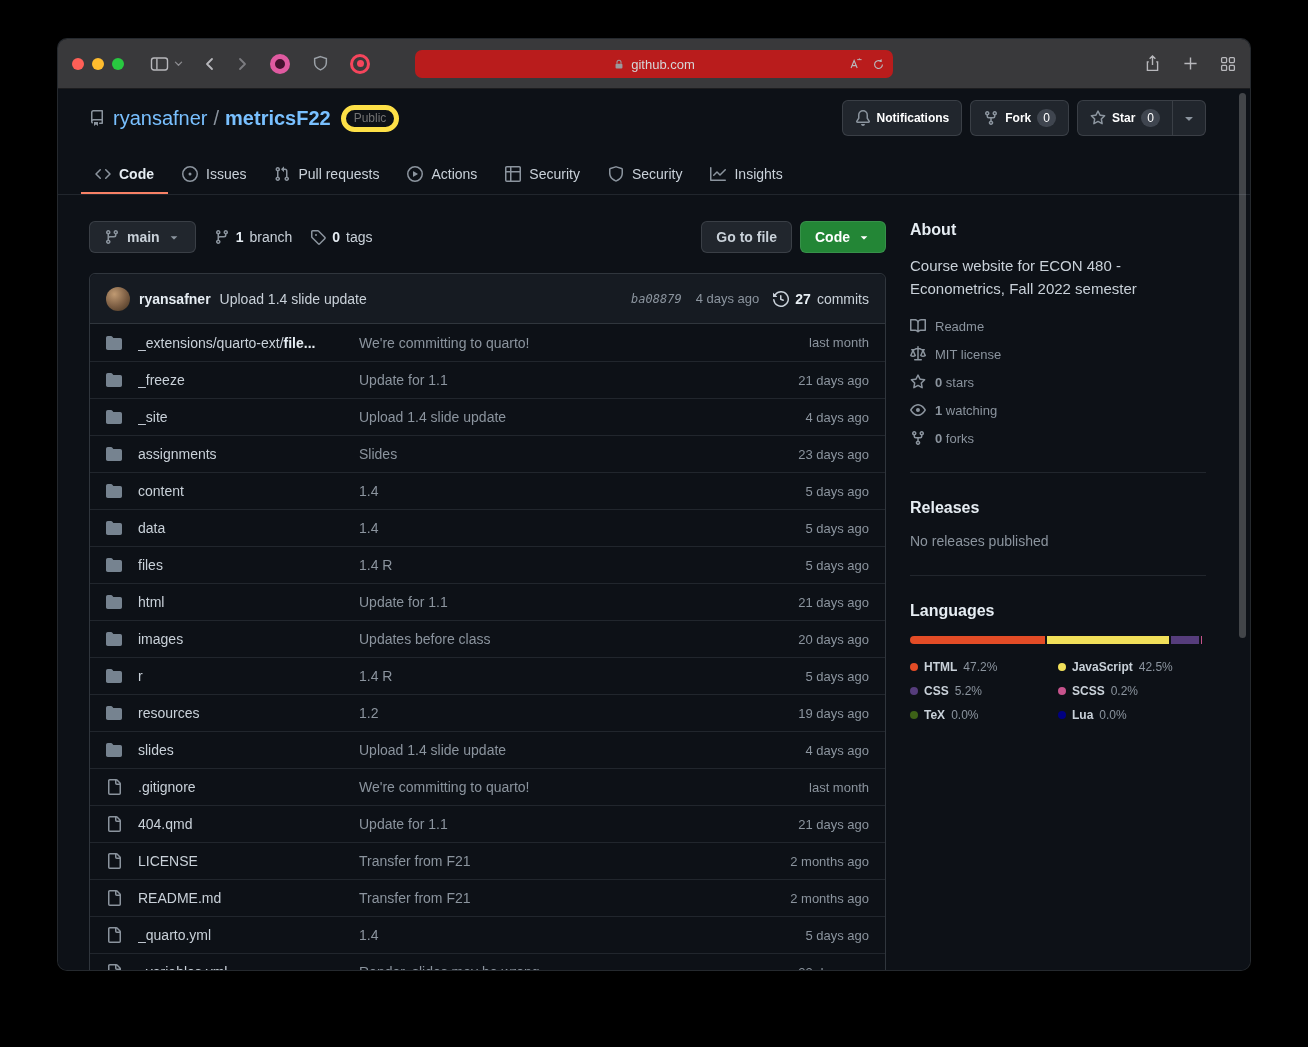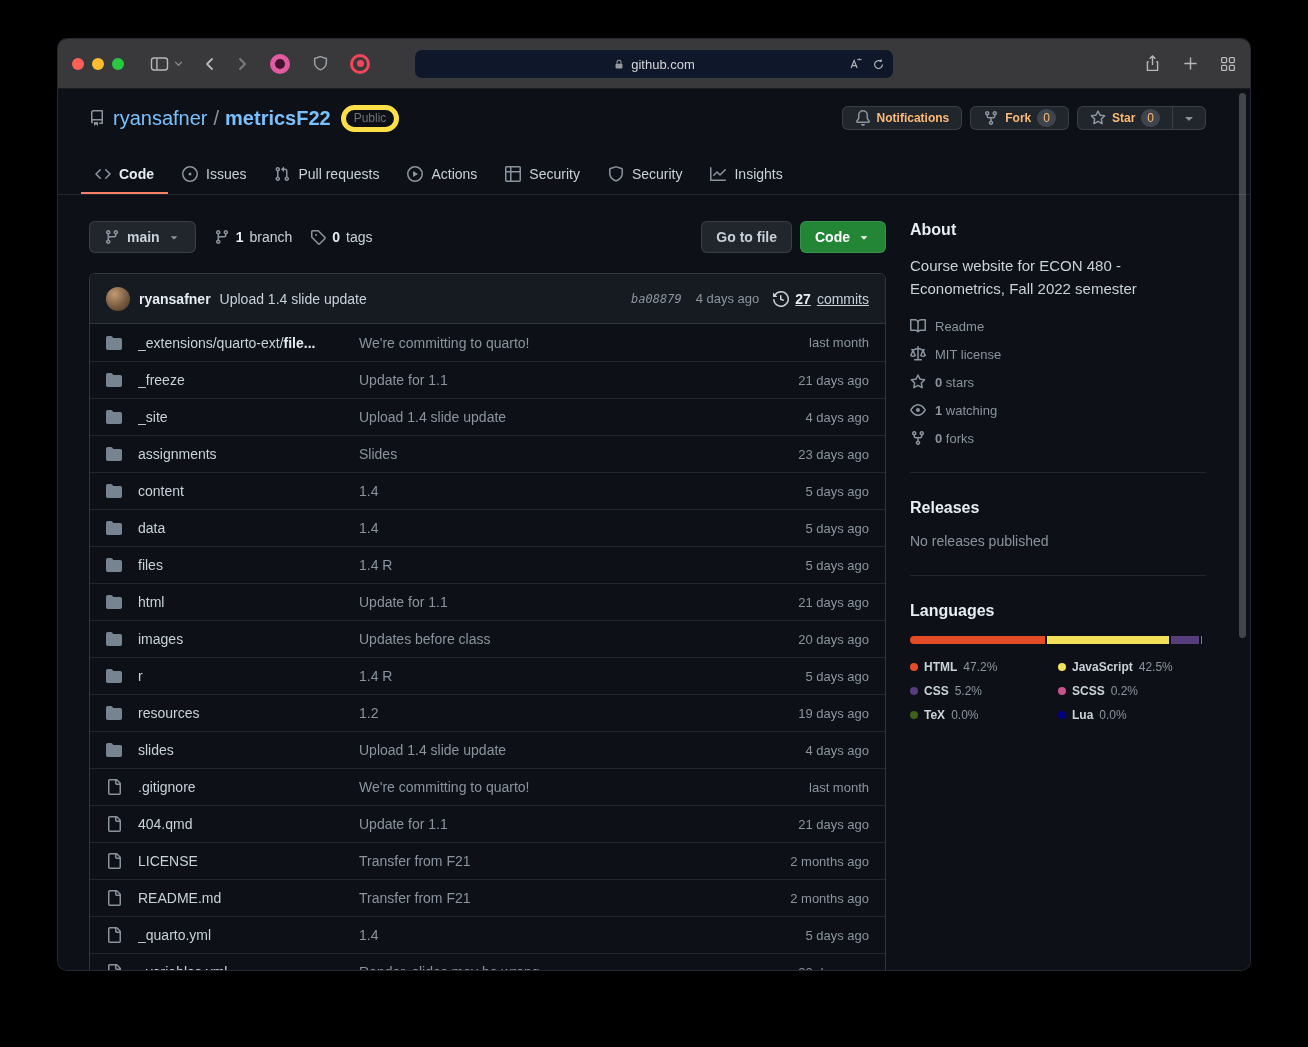--- a/index.html
+++ b/index.html
@@ -14,39 +14,39 @@
   .tl { width:12px; height:12px; border-radius:50%; margin-right:8px; }
   .tl.red{background:#ff5f57} .tl.yellow{background:#febc2e} .tl.green{background:#28c840}
   .bicon { display:inline-flex; align-items:center; justify-content:center; color:#b8b8bc; }
   .bicon svg { display:block; }
   .nav-gap { margin-left:18px; }
   .ext { margin-left:20px; width:20px; height:20px; border-radius:50%; display:inline-flex; align-items:center; justify-content:center; }
   .ext.pink { border:5px solid #df5aa0; background:#43122e; width:20px; height:20px; }
   .ext.ring { border:3px solid #f5455c; }
   .ext.ring .dot { width:7px; height:7px; border-radius:50%; background:#f5455c; }
   .url-field { position:absolute; left:50%; transform:translateX(-50%); top:11px; width:478px; height:28px;
-               background:#0f172a; border-radius:7px; display:flex; align-items:center; justify-content:center;
+               background:#b91c1c; border-radius:7px; display:flex; align-items:center; justify-content:center;
                color:#d6d6d8; font-size:13px; gap:6px; }
   .url-right { position:absolute; right:8px; top:0; height:28px; display:flex; align-items:center; gap:10px; color:#9a9a9e; }
   .bar-right { margin-left:auto; display:flex; align-items:center; gap:22px; color:#b8b8bc; }
 
   
   .gh-page { height:883px; overflow:hidden; background:#0d1117; color:#c9d1d9; font-size:14px; position:relative; }
   a { text-decoration:none; color:inherit; cursor:pointer; }
 
   .repo-row { margin-top:14px; padding:0 44px 0 31px; height:30px; display:flex; align-items:center; }
   .repo-row .repo-icon { color:#8b949e; margin-right:8px; display:flex; }
   .repo-title { font-size:20px; color:#79c0ff; display:flex; align-items:center; gap:6px; }
   .repo-title .owner { font-weight:400; }
   .repo-title .sep { color:#8b949e; font-weight:300; }
   .repo-title .name { font-weight:700; }
   .badge-outline { margin-left:10px; font-size:12px; color:#737373; border:5px solid #fde047;
                    border-radius:2em; padding:1px 8px 2px; font-weight:500; }
   .hdr-actions { margin-left:auto; display:flex; align-items:center; gap:8px; }
-  .btn { height:24px; padding:0 12px; font-size:12px; font-weight:600; color:#fdba74; background:#21262d;
+  .btn { height:36px; padding:0 12px; font-size:12px; font-weight:600; color:#ffffff; background:#21262d;
          border:1px solid rgba(240,246,252,0.12); border-radius:6px; display:inline-flex; align-items:center; gap:6px; }
   .btn svg { color:#8b949e; }
   .counter { background:rgba(110,118,129,0.4); border-radius:2em; padding:0 6px; font-size:12px;
              font-weight:500; line-height:18px; }
   .btn-group { display:flex; }
   .btn-group .main { border-radius:6px 0 0 6px; }
   .btn-group .caret-seg { border-radius:0 6px 6px 0; border-left:none; padding:0 8px; }
 
   .gh-tabs { margin-top:20px; padding:0 44px 0 23px; display:flex; border-bottom:1px solid #21262d; }
   .tab { display:flex; align-items:center; gap:8px; padding:0 14px; height:41px; font-size:14px; color:#c9d1d9; }
@@ -70,21 +70,21 @@
   .file-box { margin-top:20px; border:1px solid #30363d; border-radius:6px; }
   .commit-row { height:50px; background:#161b22; border-bottom:1px solid #30363d; border-radius:6px 6px 0 0;
                 display:flex; align-items:center; padding:0 16px; gap:9px; }
   .avatar { width:24px; height:24px; border-radius:50%;
             background:radial-gradient(circle at 35% 30%, #c09a72, #7a5c42 55%, #40311f); flex:none; }
   .commit-author { font-weight:600; color:#e6edf3; }
   .commit-msg { color:#c9d1d9; }
   .commit-right { margin-left:auto; display:flex; align-items:center; gap:14px; }
   .sha { font-family:"DejaVu Sans Mono", monospace; font-size:12px; color:#8b949e;font-style:italic; }
   .ctime { color:#8b949e; font-size:13px; }
-  .commits-link { display:inline-flex; align-items:center; gap:6px; color:#c9d1d9;text-decoration:underline; }
+  .commits-link { display:inline-flex; align-items:center; gap:6px; color:#c9d1d9; }
   .commits-link strong { font-weight:700; color:#e6edf3; }
 
   .file-row { height:37px; display:grid; grid-template-columns:16px 205px 1fr 110px; column-gap:16px;
               align-items:center; padding:0 16px; }
   .file-row + .file-row { border-top:1px solid #21262d; }
   .cell-icon { display:flex; color:#8b949e; }
   .cell-icon.dir { color:#768390; }
   .cell-name { white-space:nowrap; overflow:hidden; text-overflow:ellipsis; color:#c9d1d9; }
   .cell-name .bold { font-weight:600; color:#e6edf3; }
   .cell-msg { color:#8b949e; white-space:nowrap; overflow:hidden; text-overflow:ellipsis; }

